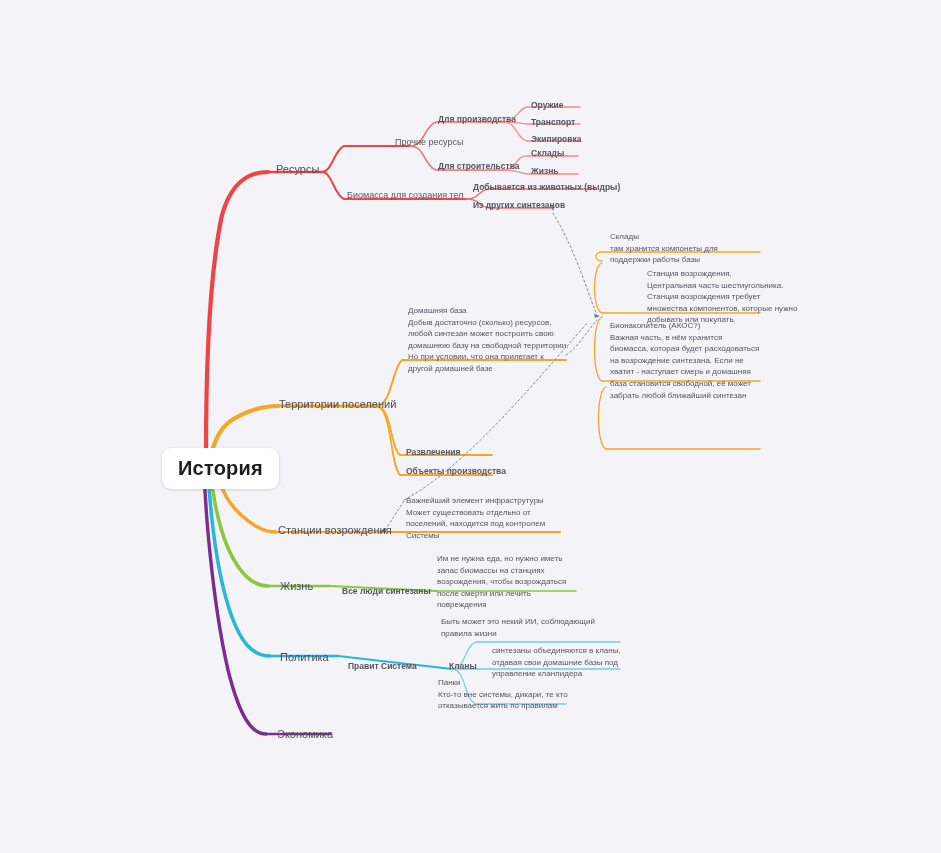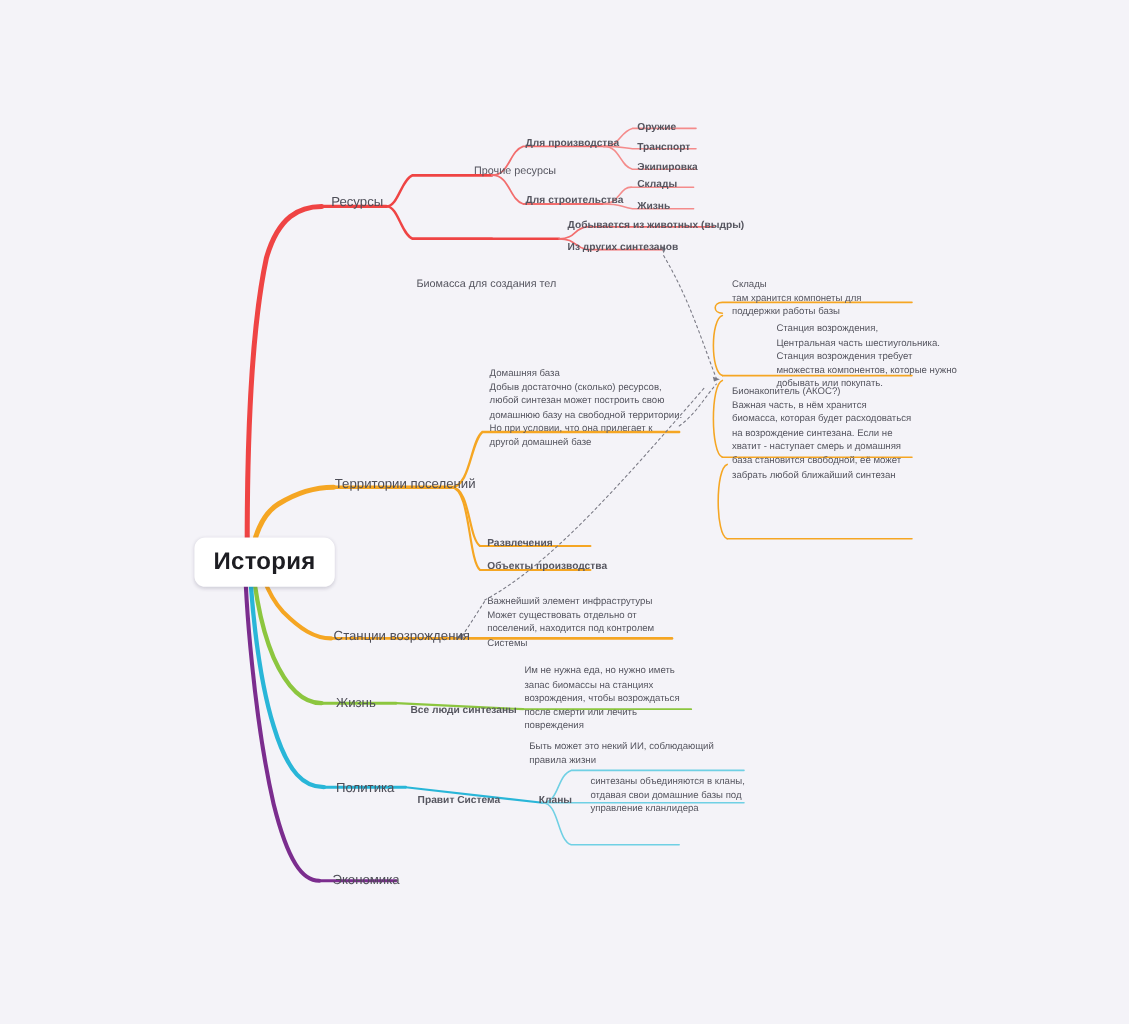--- a/index.html
+++ b/index.html
@@ -109,21 +109,21 @@
       <path d="M380,531 l6,-3 l0,5 z" fill="#7a7a85" stroke="none"></path>
       <path d="M553,211 l-2,-5 l4,1 z" fill="#7a7a85" stroke="none"></path>
     </g>
   </svg>
 
   <div class="root" style="left:162px;top:448px;">История</div>
 
   <div class="node l1" style="left:276px;top:162px;">Ресурсы</div>
 
   <div class="node l2" style="left:347px;top:137px;padding-left:48px;">Прочие ресурсы</div>
-  <div class="node l2" style="left:347px;top:190px;margin-top:41px;">Биомасса для создания тел</div>
+  <div class="node l2" style="left:347px;top:190px;">Биомасса для создания тел</div>
 
   <div class="node l3" style="left:438px;top:114px;">Для производства</div>
   <div class="node l3" style="left:438px;top:161px;">Для строительства</div>
 
   <div class="node l3" style="left:531px;top:100px;">Оружие</div>
   <div class="node l3" style="left:531px;top:117px;">Транспорт</div>
   <div class="node l3" style="left:531px;top:134px;">Экипировка</div>
 
   <div class="node l3" style="left:531px;top:148px;">Склады</div>
   <div class="node l3" style="left:531px;top:166px;">Жизнь</div>
@@ -171,16 +171,20 @@
   <div class="node l1" style="left:280px;top:650px;">Политика</div>
   <div class="node l3" style="left:348px;top:661px;">Правит Система</div>
   <div class="node l3" style="left:449px;top:661px;">Кланы</div>
 
   <div class="note wrap" style="left:441px;top:616px;width:160px;">
     <div>Быть может это некий ИИ, соблюдающий правила жизни</div>
   </div>
   <div class="note wrap" style="left:492px;top:645px;width:134px;">
     <div>синтезаны объединяются в кланы, отдавая свои домашние базы под управление кланлидера</div>
   </div>
+  <div class="note wrap" style="left:438px;top:677px;width:132px;">
+    <div>Панки</div>
+    <div>Кто-то вне системы, дикари, те кто отказывается жить по правилам</div>
+  </div>
 
   <div class="node l1" style="left:277px;top:727px;">Экономика</div>
 
 </div>
 
 </body></html>

